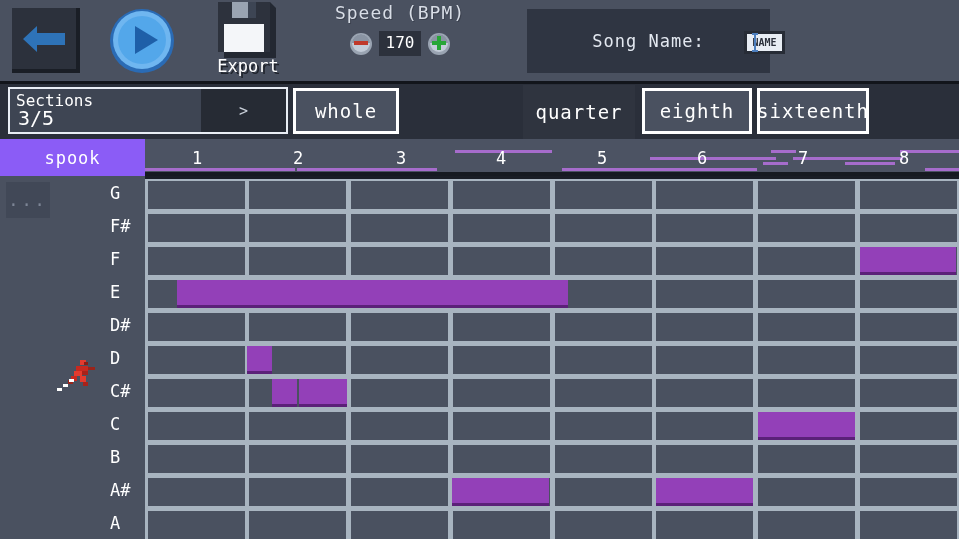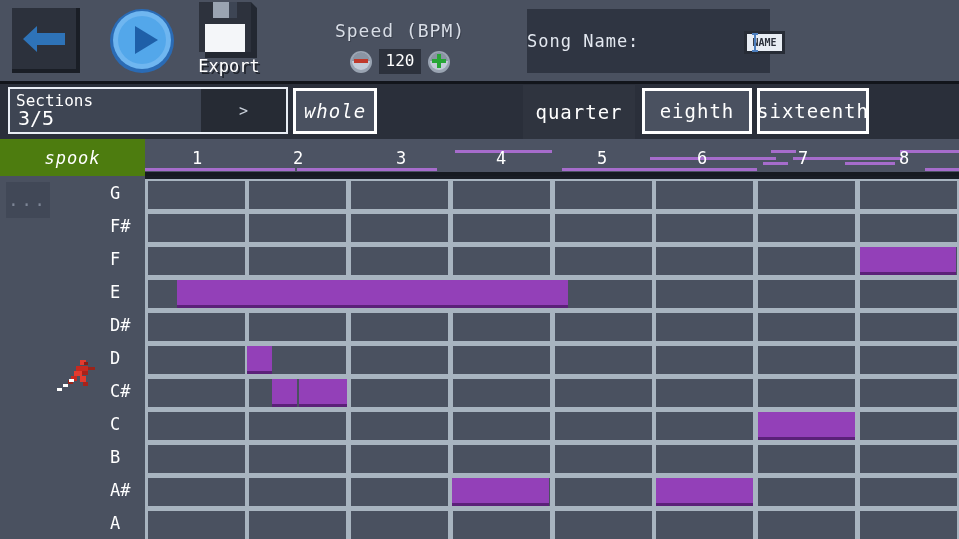--- a/index.html
+++ b/index.html
@@ -25,48 +25,48 @@
     border-bottom: 4px solid #1a1e26;
     display: flex; align-items: center; justify-content: center;
   }
   .back-arrow { width: 46px; height: 30px; display:block; }
 
   .play-btn {
     position: absolute; left: 108px; top: 7px; width: 68px; height: 68px;
   }
 
   .export-wrap {
-    position: absolute; left: 188px; top: 2px; width: 80px; height: 76px;
+    position: absolute; left: 207px; top: 2px; width: 80px; height: 76px;
   }
   .floppy { position:absolute; left: 11px; top: 0px; width: 58px; height: 56px; }
   .export-label {
     position: absolute; left: -2px; top: 54px; width: 86px;
     text-align: center;
     color: #ffffff; font-size: 17px; letter-spacing: 0px;
     text-shadow: 2px 2px 0 #20242c;
   }
 
   .speed-block { position: absolute; left: 300px; top: 2px; width: 200px; }
   .speed-title {
     text-align: center; color: #d8dde6; font-size: 18px;
-    letter-spacing: 1px; text-shadow: 1px 1px 0 #3b414e; margin-top: 18px;
+    letter-spacing: 1px; text-shadow: 1px 1px 0 #3b414e;
   }
   .speed-row {
     margin-top: 8px; display: flex; align-items: center; justify-content: center; gap: 6px;
   }
   .round-btn { width: 24px; height: 24px; display:block; }
   .bpm-box {
     background: #2c313c; color: #ffffff; font-size: 16px;
     padding: 4px 7px 5px 7px; min-width: 34px; text-align: center; line-height: 1;
   }
 
   .songname-box {
     position: absolute; left: 527px; top: 9px; width: 243px; height: 64px;
     background: #2f3542;
-    display: flex; flex-direction: row; align-items: center; 
+    display: flex; flex-direction: column; align-items: center; justify-content: center;
   }
   .songname-label { color: #e3e8f0; font-size: 17px; letter-spacing: 1px; }
   .songname-value { color: #ffffff; font-size: 19px; margin-top: 2px; letter-spacing: 1px; }
   .name-btn {
     position: absolute; left: 744px; top: 31px; width: 41px; height: 23px;
     background: #e8edf4; border: 3px solid #272c36;
     display: flex; align-items: center; justify-content: center;
   }
   .name-btn-text {
     color: #2c313c; font-size: 10px; font-weight: bold; letter-spacing: 0px; line-height:1;
@@ -95,33 +95,33 @@
     color: #c9d0da; font-size: 15px;
   }
 
   .len-btn {
     position: absolute; top: 4px; height: 46px;
     display: flex; align-items: center; justify-content: center;
     color: #ffffff; font-size: 19px; letter-spacing: 1px;
     background: #4a5160; border: 3px solid #ffffff;
   }
   .len-btn.active { background: #2f343f; border: none; }
-  .len-0 { left: 293px; width: 84px; font-style: italic; }
+  .len-0 { left: 293px; width: 106px; }
   .len-1 { left: 408px; width: 108px; }
   .len-2 { left: 523px; width: 112px; top: 1px; height: 54px; }
   .len-3 { left: 642px; width: 110px; }
   .len-4 { left: 757px; width: 112px; }
 
   
   #namerow { position: absolute; left: 0; top: 139px; width: 959px; height: 37px; }
   .section-name {
     position: absolute; left: 0; top: 0; width: 145px; height: 37px;
-    background: #4d7c0f;
-    display: flex; align-items: center; justify-content: center;
-    color: #ffffff; font-size: 17px; letter-spacing: 1px; font-style: italic;
+    background: #8b5cf6;
+    display: flex; align-items: center; justify-content: center;
+    color: #ffffff; font-size: 17px; letter-spacing: 1px;
   }
   .minimap {
     position: absolute; left: 145px; top: 0; width: 814px; height: 37px;
     background: #4c5363;
     border-bottom: 4px solid #161a21;
     overflow: hidden;
   }
   .mini-bar { position: absolute; height: 3px; background: #a66ccc; }
   .tick-num {
     position: absolute; top: 9px; color: #ffffff; font-size: 17px;
@@ -198,21 +198,21 @@
 
     <div class="speed-block">
       <div class="speed-title">Speed (BPM)</div>
       <div class="speed-row">
         <svg class="round-btn" viewBox="0 0 24 24">
           <circle cx="12" cy="12" r="11" fill="#9aa4b2"></circle>
           <circle cx="12" cy="11" r="9" fill="#c3ccd8"></circle>
           <path d="M3 11 A9 9 0 0 1 21 11 Z" fill="#8a94a3"></path>
           <rect x="5" y="9" width="14" height="4" fill="#c0392b"></rect>
         </svg>
-        <div class="bpm-box">120</div>
+        <div class="bpm-box">170</div>
         <svg class="round-btn" viewBox="0 0 24 24">
           <circle cx="12" cy="12" r="11" fill="#9aa4b2"></circle>
           <circle cx="12" cy="11" r="9" fill="#c3ccd8"></circle>
           <path d="M3 11 A9 9 0 0 1 21 11 Z" fill="#8a94a3"></path>
           <path d="M10 4 h4 v5 h5 v4 h-5 v5 h-4 v-5 h-5 v-4 h5 z" fill="#27a636"></path>
         </svg>
       </div>
     </div>
 
     <div class="songname-box">

